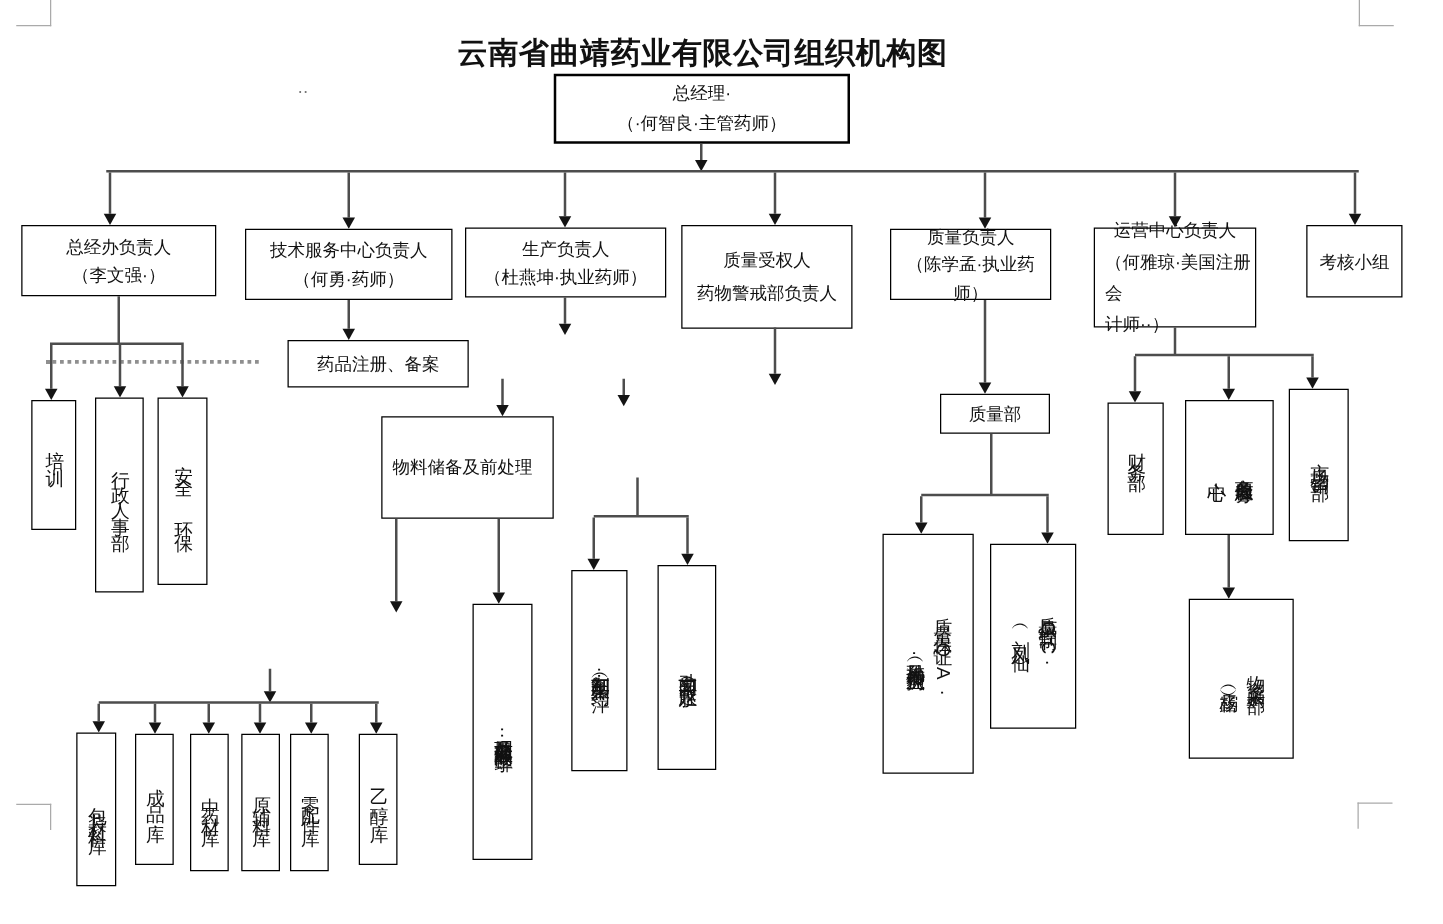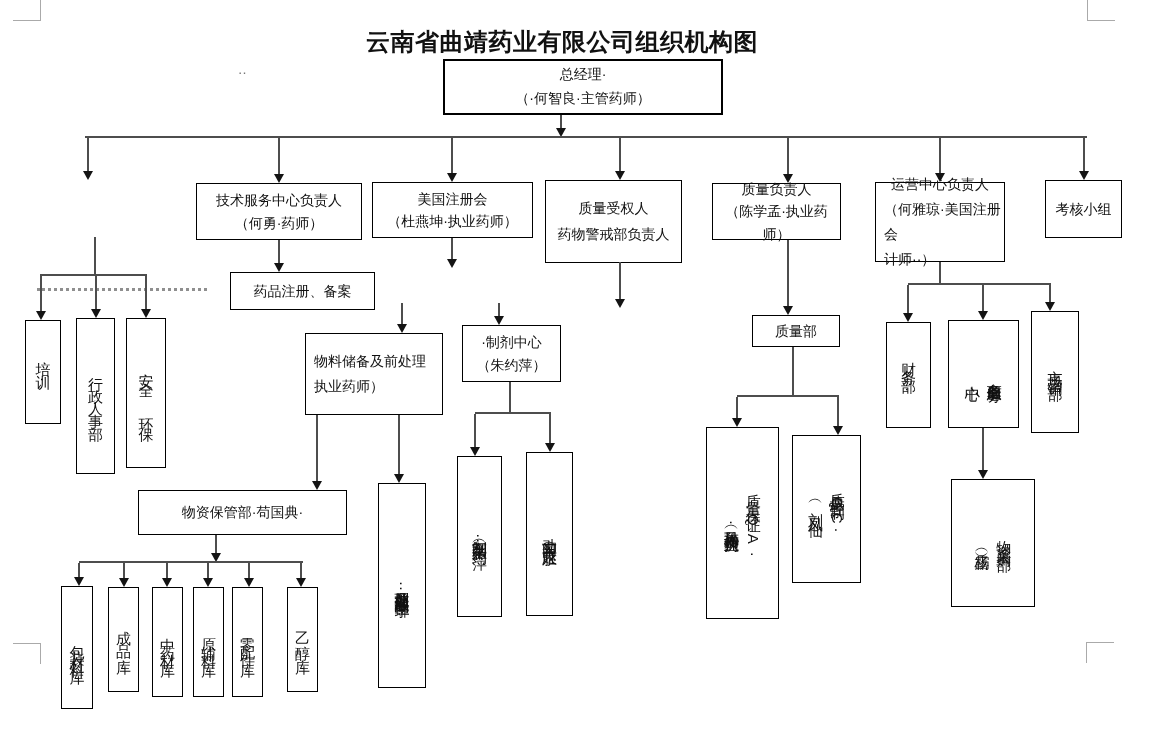--- a/index.html
+++ b/index.html
@@ -44,21 +44,21 @@
 <div class="page">
 
   <div class="corner tl"></div>
   <div class="corner tr"></div>
   <div class="corner bl"></div>
   <div class="corner br"></div>
   <div class="artifact">‥</div>
 
   <div class="title">云南省曲靖药业有限公司组织机构图</div>
 
-  <div class="box b2" style="left:443px;top:59px;width:280px;height:56px;line-height:1.7;">
+  <div class="box b2" style="left:443px;top:59px;width:237px;height:56px;line-height:1.7;">
     <div class="ln">总经理·</div>
     <div class="ln">（·何智良·主管药师）</div>
   </div>
 
   <div class="vl" style="left:560px;top:115px;height:14px;"></div>
   <div class="arr" style="left:556px;top:128px;"></div>
   <div class="hl" style="left:85px;top:136px;width:1002px;"></div>
 
   <div class="vl" style="left:87px;top:138px;height:33px;"></div>
   <div class="arr" style="left:83px;top:171px;"></div>
@@ -68,26 +68,30 @@
   <div class="arr" style="left:447px;top:173px;"></div>
   <div class="vl" style="left:619px;top:138px;height:33px;"></div>
   <div class="arr" style="left:615px;top:171px;"></div>
   <div class="vl" style="left:787px;top:138px;height:36px;"></div>
   <div class="arr" style="left:783px;top:174px;"></div>
   <div class="vl" style="left:939px;top:138px;height:35px;"></div>
   <div class="arr" style="left:935px;top:173px;"></div>
   <div class="vl" style="left:1083px;top:138px;height:33px;"></div>
   <div class="arr" style="left:1079px;top:171px;"></div>
 
+  <div class="box" style="left:17px;top:180px;width:156px;height:57px;">
+    <div class="ln">总经办负责人</div>
+    <div class="ln">（李文强·）</div>
+  </div>
   <div class="box" style="left:196px;top:183px;width:166px;height:57px;">
     <div class="ln">技术服务中心负责人</div>
     <div class="ln">（何勇·药师）</div>
   </div>
   <div class="box" style="left:372px;top:182px;width:161px;height:56px;">
-    <div class="ln">美国注册会</div>
+    <div class="ln">生产负责人</div>
     <div class="ln">（杜燕坤·执业药师）</div>
   </div>
   <div class="box lh18" style="left:545px;top:180px;width:137px;height:83px;">
     <div class="ln">质量受权人</div>
     <div class="ln">药物警戒部负责人</div>
   </div>
   <div class="box" style="left:712px;top:183px;width:129px;height:57px;">
     <div class="ln">质量负责人</div>
     <div class="ln">（陈学孟·执业药师）</div>
   </div>
@@ -135,35 +139,27 @@
   <div class="vl" style="left:451px;top:238px;height:21px;"></div>
   <div class="arr" style="left:447px;top:259px;"></div>
 
   <div class="vl" style="left:401px;top:303px;height:21px;"></div>
   <div class="arr" style="left:397px;top:324px;"></div>
   <div class="vl" style="left:498px;top:303px;height:13px;"></div>
   <div class="arr" style="left:494px;top:316px;"></div>
 
   <div class="box lh18" style="left:305px;top:333px;width:138px;height:82px;">
     <div class="ln left">物料储备及前处理</div>
-    <div class="ln left">执业药师）</div>
-  </div>
-  <div class="box" style="left:462px;top:325px;width:99px;height:57px;">
-    <div class="ln">·制剂中心</div>
-    <div class="ln">（朱约萍）</div>
   </div>
 
   <div class="vl" style="left:316px;top:415px;height:66px;"></div>
   <div class="arr" style="left:312px;top:481px;"></div>
   <div class="vl" style="left:398px;top:415px;height:59px;"></div>
   <div class="arr" style="left:394px;top:474px;"></div>
 
-  <div class="box" style="left:138px;top:490px;width:209px;height:45px;">
-    <div class="ln">物资保管部·苟国典·</div>
-  </div>
   <div class="vbox" style="left:378px;top:483px;width:48px;height:205px;">
     <div class="vwrap">
         <div class="vcol">前处理及提·取车间·（李蝉）</div>
       </div>
   </div>
 
   <div class="vl" style="left:215px;top:535px;height:18px;"></div>
   <div class="arr" style="left:211px;top:553px;"></div>
   <div class="hl" style="left:79px;top:561px;width:224px;"></div>
   <div class="vl" style="left:78px;top:563px;height:14px;"></div>

